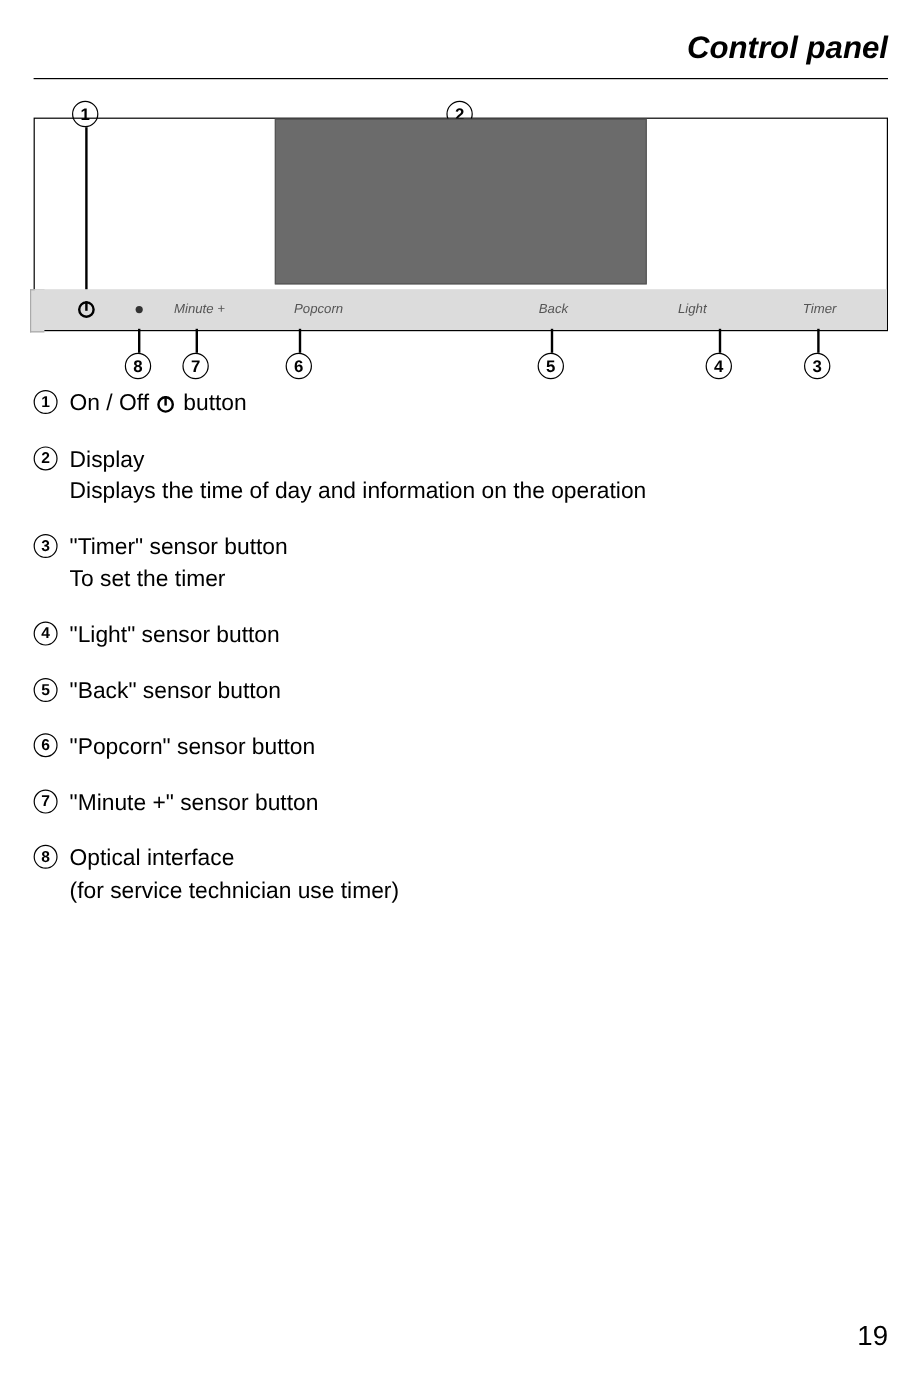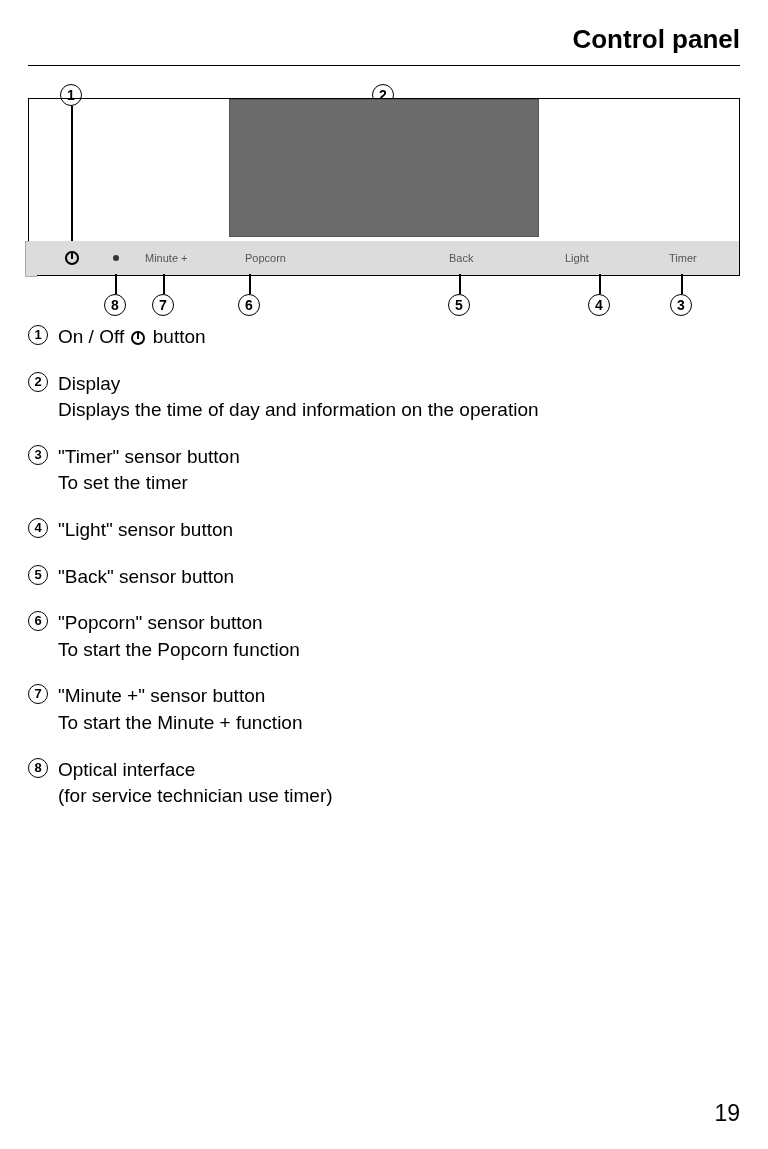--- a/index.html
+++ b/index.html
@@ -14,30 +14,32 @@
     .page {
       padding: 24px 28px 0 28px;
     }
     .header {
       text-align: right;
       font-size: 26px;
       font-weight: bold;
       padding-bottom: 10px;
       border-bottom: 1px solid #000;
       margin-bottom: 32px;
+      font-style: italic;
     }
     .diagram-wrapper {
       position: relative;
       margin-bottom: 48px;
     }
     .panel-frame {
       border: 1px solid #000;
       position: relative;
       height: 178px;
       margin-top: 28px;
+      font-style: italic;
     }
     .display-screen {
       position: absolute;
       left: 200px;
       top: 0;
       width: 310px;
       height: 138px;
       background: #6b6b6b;
       border: 1px solid #555;
     }
@@ -243,26 +245,24 @@
       <span class="legend-num">4</span>
       <span class="legend-title">"Light" sensor button</span>
     </div>
     <div class="legend-item">
       <span class="legend-num">5</span>
       <span class="legend-title">"Back" sensor button</span>
     </div>
     <div class="legend-item">
       <span class="legend-num">6</span>
       <span class="legend-title">"Popcorn" sensor button</span>
-      <span class="legend-desc">To start the Popcorn function</span>
     </div>
     <div class="legend-item">
       <span class="legend-num">7</span>
       <span class="legend-title">"Minute +" sensor button</span>
-      <span class="legend-desc">To start the Minute + function</span>
     </div>
     <div class="legend-item">
       <span class="legend-num">8</span>
       <span class="legend-title">Optical interface</span>
       <span class="legend-desc">(for service technician use timer)</span>
     </div>
   </div>
 </div>
 
 <div class="page-number">19</div>

